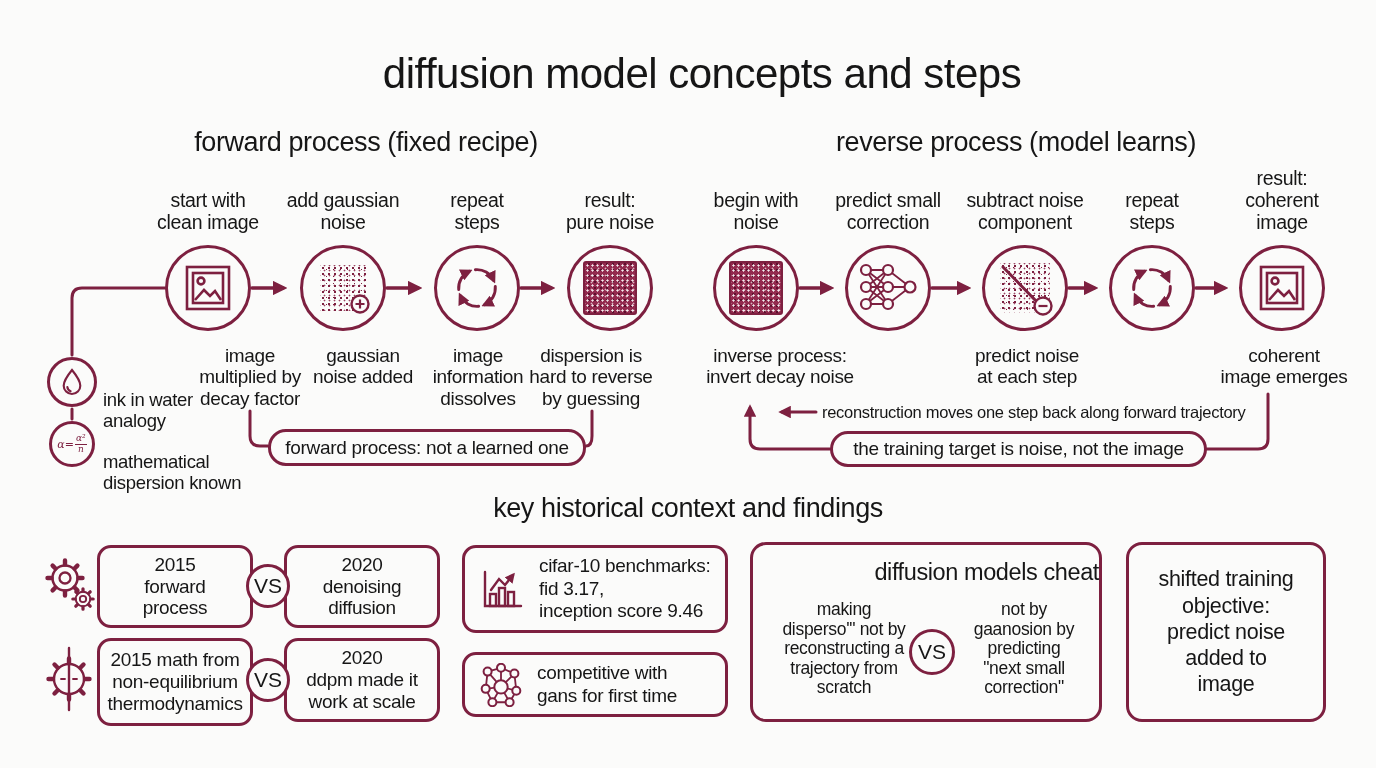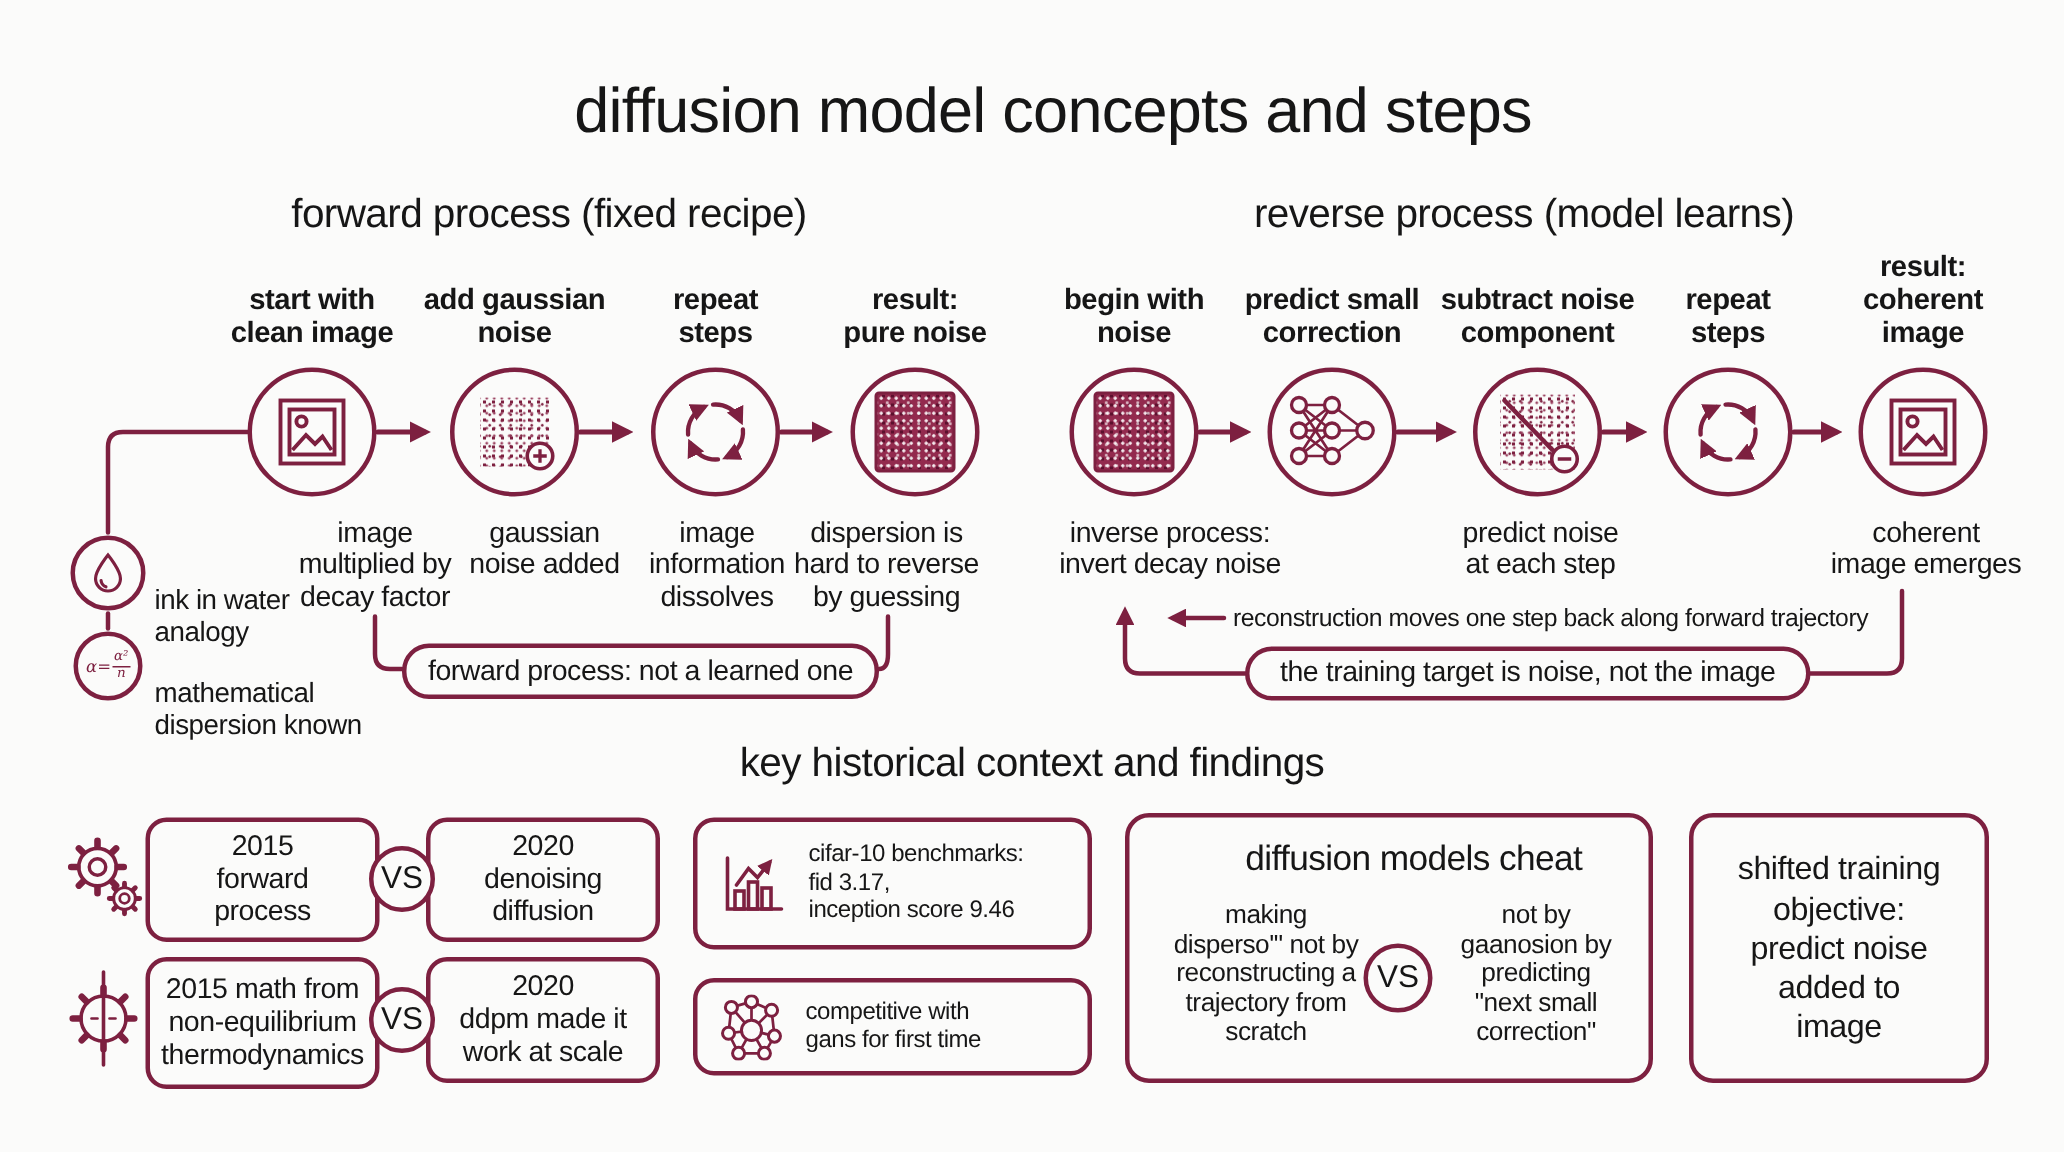--- a/index.html
+++ b/index.html
@@ -1,41 +1,41 @@
 <!DOCTYPE html>
 <html><head>
 <meta charset="utf-8">
 <style>
   :root{ --mar:#7d2040; --ink:#161616; --bg:#fbfbfa; }
   *{ box-sizing:border-box; }
   body{ margin:0; width:1376px; height:768px; background:var(--bg);
         font-family:"Liberation Sans", sans-serif; color:var(--ink);
         position:relative; overflow:hidden; }
   .abs{ position:absolute; }
-  .ctr{ text-align:center;padding-left:33px; }
+  .ctr{ text-align:right;padding-left:33px; }
   .title{ left:0; right:0; top:50px; text-align:center; font-size:42px;
           font-weight:500; letter-spacing:-0.5px;padding-left:28px; }
   .sec-title{ font-size:27px; font-weight:500; letter-spacing:-0.4px; text-align:center; }
   .step-label{ width:160px; text-align:center; font-size:19.5px; line-height:1.12;
-               letter-spacing:-0.3px; white-space:pre-line; font-weight:700; }
+               letter-spacing:-0.3px; white-space:pre-line; font-weight:400; }
   .cap{ text-align:center; font-size:19px; line-height:1.12; letter-spacing:-0.3px;
         white-space:pre-line; font-weight:500; }
   .circ{ width:86px; height:86px; border:3.5px solid var(--mar); border-radius:50%;
          display:flex; align-items:center; justify-content:center; position:absolute; }
   .pill{ border:3px solid var(--mar); border-radius:18px; display:flex; align-items:center;
          justify-content:center; font-size:19px; letter-spacing:-0.3px; font-weight:500; }
   .hbox{ border:3px solid var(--mar); border-radius:14px; display:flex; align-items:center;
          justify-content:center; text-align:center; font-size:19px; line-height:1.15;
          letter-spacing:-0.3px; white-space:pre-line; font-weight:500; }
   .vs{ width:44px; height:44px; border-radius:50%; border:3px solid var(--mar);
        background:var(--bg); display:flex; align-items:center; justify-content:center;
        font-size:21px; letter-spacing:0; z-index:3; font-weight:500; }
   .fact{ border:3px solid var(--mar); border-radius:14px; display:flex; align-items:center;
          padding:0 10px 0 14px; gap:14px; }
-  .fact .txt{ font-size:16px; line-height:1.18; letter-spacing:-0.3px;
+  .fact .txt{ font-size:19px; line-height:1.18; letter-spacing:-0.3px;
               white-space:pre-line; font-weight:500; }
   .noise-sparse{ background-image:
       radial-gradient(circle, #7d2040 1px, transparent 1.35px),
       radial-gradient(circle, #9c4563 0.8px, transparent 1.1px),
       radial-gradient(circle, #7d2040 0.7px, transparent 1px);
       background-size:6px 6px, 5px 5px, 7px 7px;
       background-position:0 0, 2px 3px, 3px 1px; }
   .noise-full{ background-color:#93analyze; background-color:#932a4e;
       background-image:
       radial-gradient(circle, rgba(255,255,255,.9) 0.9px, transparent 1.25px),

